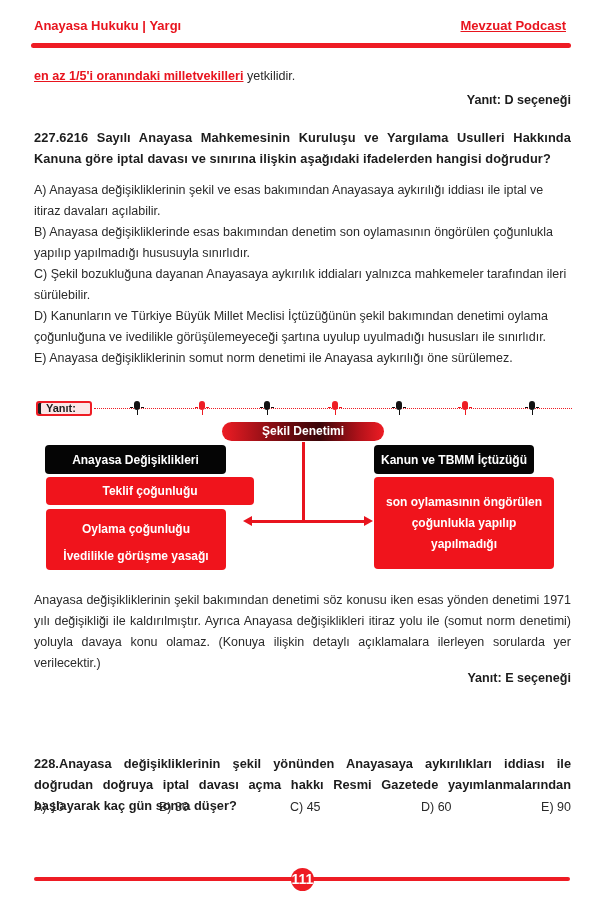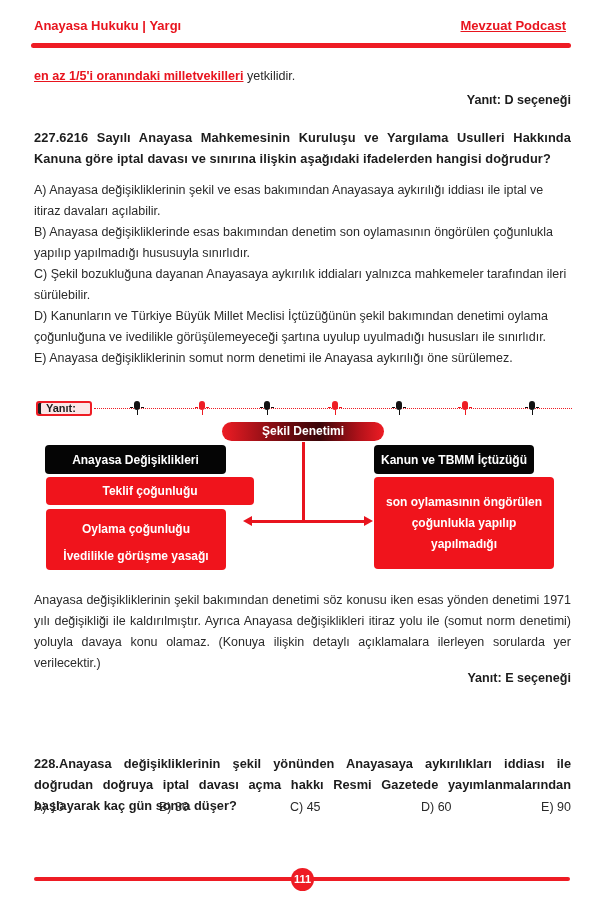--- a/index.html
+++ b/index.html
@@ -81,21 +81,21 @@
 
   .q228 { top: 727px; font-size: 12.8px; line-height: 21px; margin-top: 26px; }
 
   .choices { position: absolute; left: 34px; top: 800px; width: 537px; height: 18px; font-size: 12.5px; }
   .choices span { position: absolute; top: 0; }
   .c0 { left: 0; } .c1 { left: 125px; } .c2 { left: 256px; } .c3 { left: 387px; } .c4 { right: 0; }
 
   .footer-line { position: absolute; left: 34px; top: 877px; width: 536px; height: 4px; background: #ee1c24; border-radius: 2px; }
   .page-badge {
     position: absolute; left: 291px; top: 868px; width: 23px; height: 23px; border-radius: 50%;
-    background: #ee1c24; color: #fff; font-size: 11px; font-weight: 700; text-align: center; line-height: 23px;
+    background: #ee1c24; color: #fff; font-size: 14px; font-weight: 700; text-align: center; line-height: 23px;
   }
 </style>
 </head>
 <body>
 
 <div class="header-left">Anayasa Hukuku | Yargı</div>
 <div class="header-right">Mevzuat Podcast</div>
 <div class="header-line"></div>
 
 <div class="txt line-intro">

